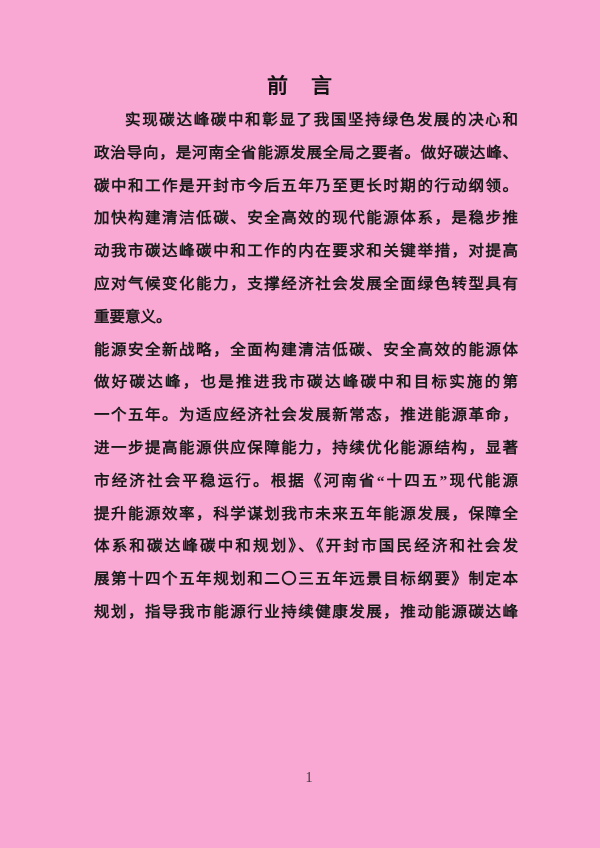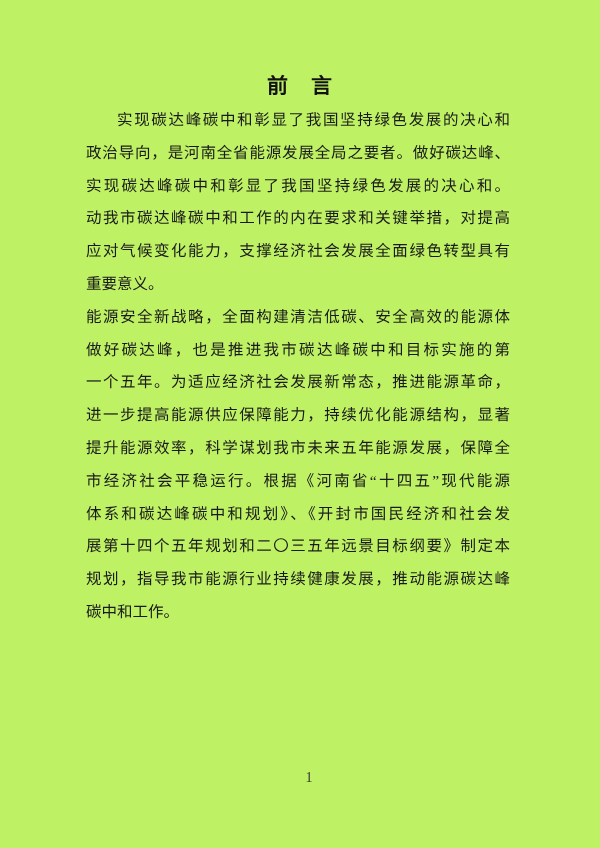--- a/index.html
+++ b/index.html
@@ -4,44 +4,45 @@
 <style>
   html, body {
     margin: 0;
     padding: 0;
     background: #ffffff;
   }
   .page {
     position: relative;
     width: 600px;
     height: 848px;
-    background: #bef264;
+    background: #f9a8d4;
     overflow: hidden;
     font-family: "Liberation Serif", serif;
   }
   .doc-title {
     position: absolute;
     top: 72px;
     left: 0;
     right: 0;
     margin: 0;
     text-align: center;
     font-family: "Liberation Sans", sans-serif;
     font-weight: bold;
     font-size: 21px;
     line-height: 28px;
     letter-spacing: 1px;
     color: #111111;
   }
   .doc-body {
     position: absolute;
     top: 104px;
-    left: 86px;
+    left: 94px;
     width: 424px;
     color: #1a1a1a;
+    font-weight: bold;
   }
   .line {
     height: 32.8px;
     line-height: 32.8px;
     font-size: 15.5px;
     text-align: justify;
     text-align-last: justify;
     text-justify: inter-character;
     letter-spacing: 0;
   }
@@ -67,31 +68,31 @@
 </head>
 <body>
 
 <div class="page">
 
   <h1 class="doc-title">前　言</h1>
 
   <div class="doc-body">
     <div class="line indent">实现碳达峰碳中和彰显了我国坚持绿色发展的决心和</div>
     <div class="line">政治导向，是河南全省能源发展全局之要者。做好碳达峰、</div>
-    <div class="line">实现碳达峰碳中和彰显了我国坚持绿色发展的决心和。</div>
+    <div class="line">碳中和工作是开封市今后五年乃至更长时期的行动纲领。</div>
+    <div class="line">加快构建清洁低碳、安全高效的现代能源体系，是稳步推</div>
     <div class="line">动我市碳达峰碳中和工作的内在要求和关键举措，对提高</div>
     <div class="line">应对气候变化能力，支撑经济社会发展全面绿色转型具有</div>
     <div class="line para-end">重要意义。</div>
     <div class="line">能源安全新战略，全面构建清洁低碳、安全高效的能源体</div>
     <div class="line">做好碳达峰，也是推进我市碳达峰碳中和目标实施的第</div>
     <div class="line">一个五年。为适应经济社会发展新常态，推进能源革命，</div>
     <div class="line">进一步提高能源供应保障能力，持续优化能源结构，显著</div>
+    <div class="line">市经济社会平稳运行。根据《河南省“十四五”现代能源</div>
     <div class="line">提升能源效率，科学谋划我市未来五年能源发展，保障全</div>
-    <div class="line">市经济社会平稳运行。根据《河南省“十四五”现代能源</div>
     <div class="line">体系和碳达峰碳中和规划》、《开封市国民经济和社会发</div>
     <div class="line">展第十四个五年规划和二〇三五年远景目标纲要》制定本</div>
     <div class="line">规划，指导我市能源行业持续健康发展，推动能源碳达峰</div>
-    <div class="line para-end">碳中和工作。</div>
   </div>
 
   <div class="page-number">1</div>
 
 </div>
 
 </body></html>

